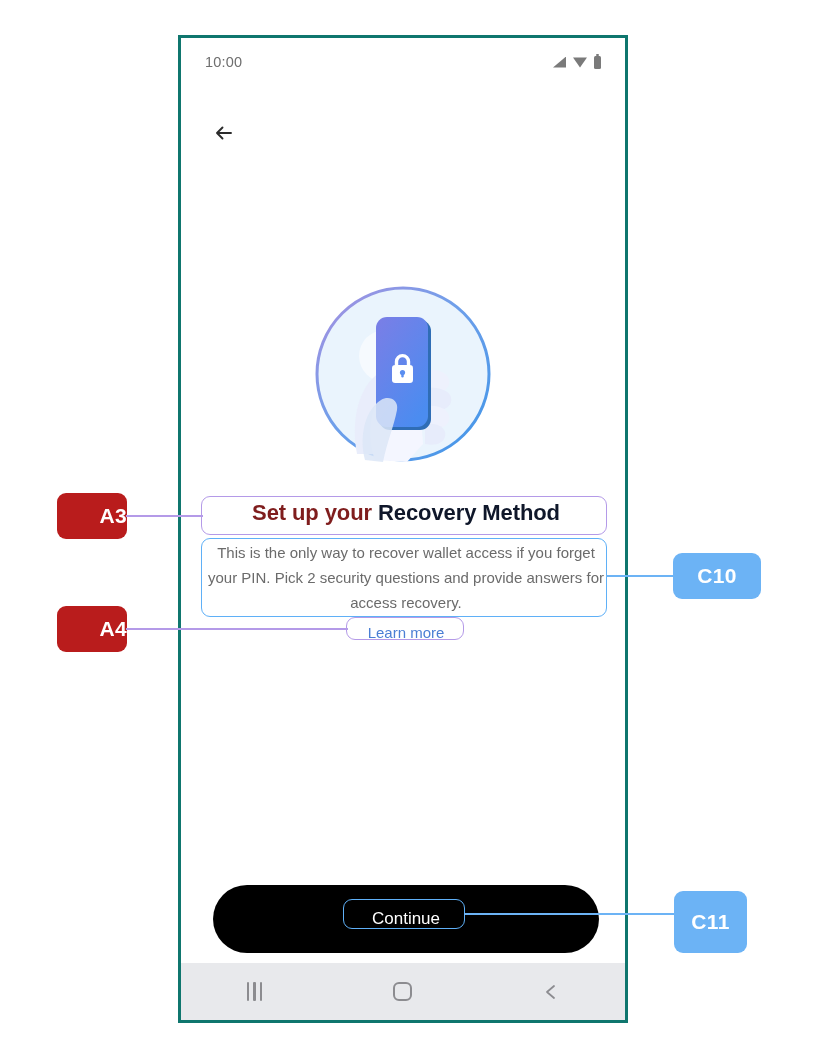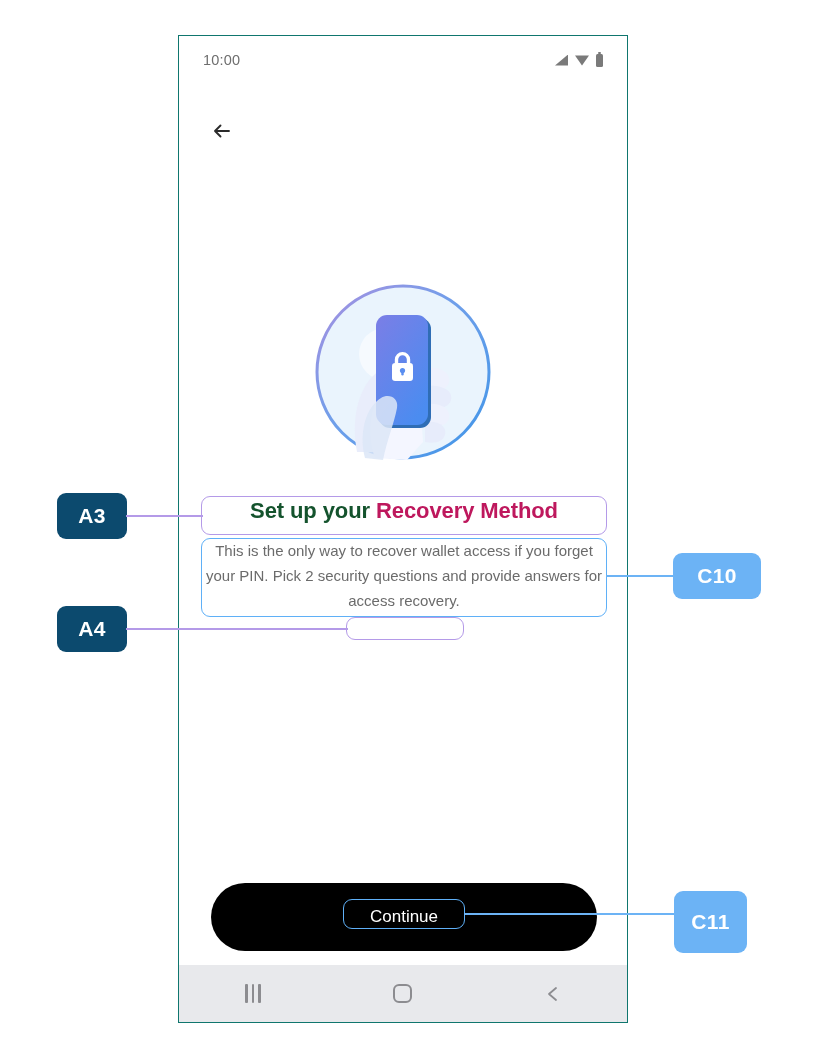--- a/index.html
+++ b/index.html
@@ -17,21 +17,21 @@
   }
 
   
   .phone-frame {
     position: absolute;
     left: 178px;
     top: 35px;
     width: 450px;
     height: 988px;
     background: #ffffff;
-    border: 1px solid #0f766e;
+    border: 3px solid #0f766e;
     box-sizing: border-box;
     overflow: hidden;
   }
 
   
   .status-bar {
     position: absolute;
     left: 0; top: 0;
     width: 100%;
     height: 48px;
@@ -100,22 +100,22 @@
     position: absolute;
     left: 20px;
     top: 460px;
     width: 410px;
     text-align: center;
     font-size: 22px;
     font-weight: bold;
     line-height: 30px;
     letter-spacing: -0.1px;
   }
-  .title-dark { color: #14532d; }
-  .title-accent { color: #be185d; }
+  .title-dark { color: #7f1d1d; }
+  .title-accent { color: #0f172a; }
 
   
   .desc-block {
     position: absolute;
     left: 24px;
     top: 502px;
     width: 402px;
     text-align: center;
     font-size: 15px;
     line-height: 25px;
@@ -200,21 +200,21 @@
     position: absolute;
     display: flex;
     align-items: center;
     justify-content: center;
     color: #ffffff;
     font-size: 21px;
     font-weight: bold;
     border-radius: 9px;
     letter-spacing: .3px;
   }
-  .tag-purple { background: #0c4a6e; }
+  .tag-purple { background: #b91c1c; justify-content: flex-end; }
   .tag-blue   { background: #6cb3f5; }
 
   .conn {
     position: absolute;
     height: 2px;
   }
   .conn-purple { background: #b49ae8; }
   .conn-blue   { background: #6cb3f5; }
 
   .outline {
@@ -286,20 +286,23 @@
       <path d="M52 176 C46 152 52 126 68 116 C76 111 86 116 84 126 C81 142 74 158 70 178 Z" fill="#dce6f7" opacity="0.85"></path>
     </svg>
   </div>
 
   <div class="title-block">
     <span class="title-dark">Set up your </span><span class="title-accent">Recovery Method</span>
   </div>
 
   <div class="desc-block">This is the only way to recover wallet access if you forget your PIN. Pick 2 security questions and provide answers for access recovery.</div>
 
+  <div class="learn-more">
+    <span>Learn more</span>
+  </div>
 
   <button class="continue-btn">
     <span>Continue</span>
   </button>
 
   <div class="nav-bar">
     <div class="nav-recents">
       <span></span>
         <span></span>
         <span></span>

